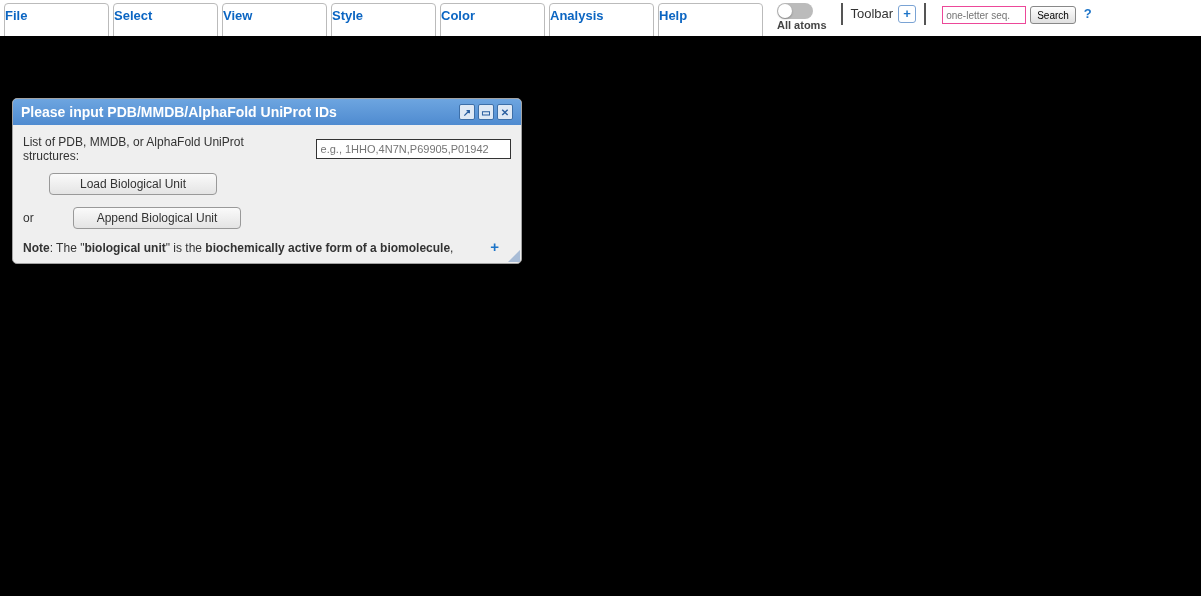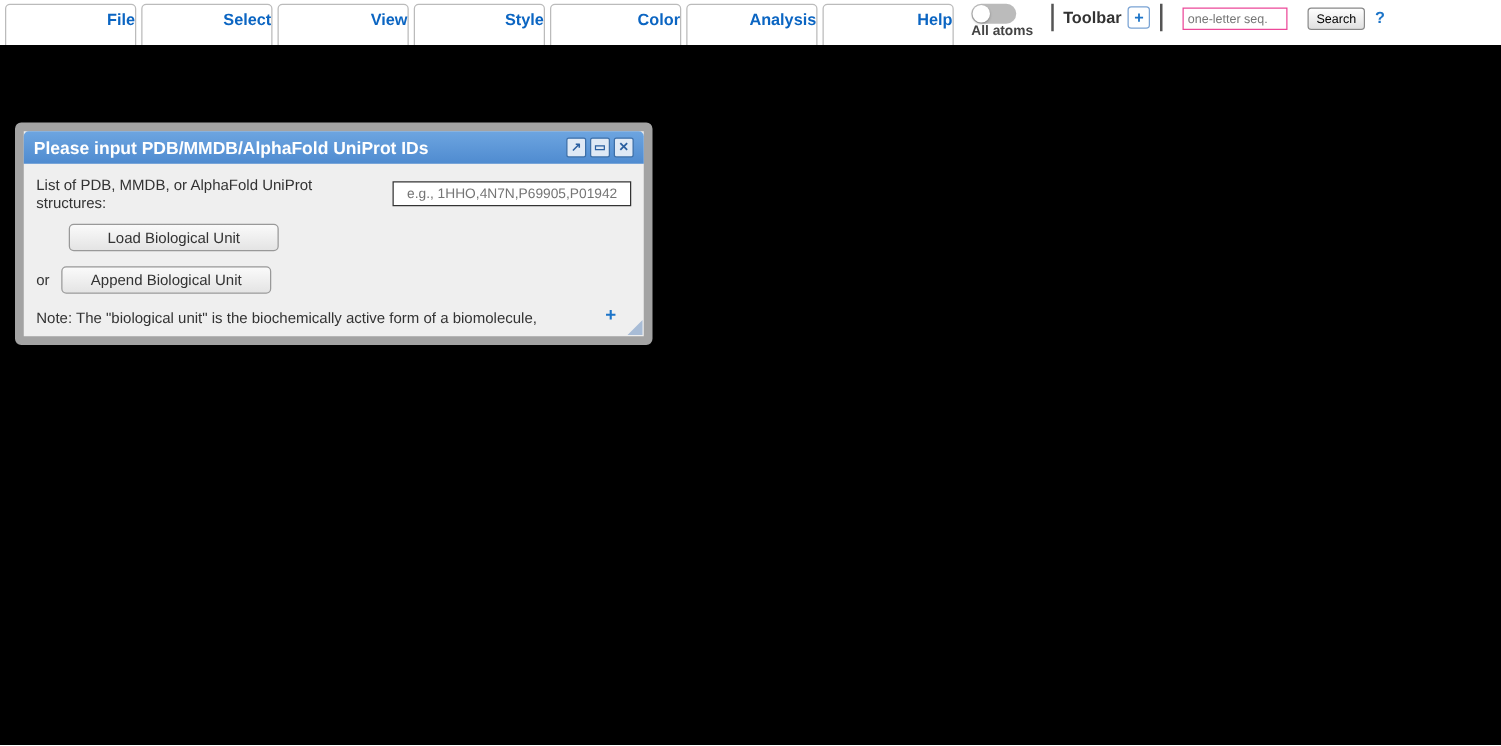--- a/index.html
+++ b/index.html
@@ -22,21 +22,21 @@
     .menu-btn {
       flex: 0 0 auto;
       width: 105px;
       height: 38px;
       background: #fff;
       border: 1px solid #bbb;
       border-radius: 4px;
       color: #0b65c2;
       font-weight: bold;
       font-size: 13px;
-      text-align: right;
+      text-align: left;
       line-height: 24px;
       cursor: pointer;
     }
     .right-tools {
       display: flex;
       align-items: flex-start;
       gap: 2px;
       margin-left: 4px;
     }
     .toggle-wrap {
@@ -64,21 +64,21 @@
     }
     .toggle-label {
       font-size: 11px;
       font-weight: bold;
       color: #444;
       white-space: nowrap;
     }
     .vbar { width: 0; height: 22px; border-left: 2px solid #555; margin: 0 6px; }
     .toolbar-label {
       font-size: 13px;
-      font-weight: bold;
+      font-weight: normal;
       color: #333;
       padding-top: 3px;
     }
     .plus-btn {
       width: 18px;
       height: 18px;
       border: 1px solid #7aa3d4;
       border-radius: 3px;
       color: #1c74c8;
       font-weight: bold;
@@ -100,21 +100,21 @@
       margin-left: 8px;
     }
     .search-btn {
       height: 18px;
       border: 1px solid #888;
       border-radius: 3px;
       background: linear-gradient(#fefefe,#e0e0e0);
       font-size: 10px;
       padding: 0 6px;
       margin-top: 3px;
-      margin-left: 14px;
+      margin-left: 2px;
       cursor: pointer;
     }
     .help-q {
       color: #1c74c8;
       font-weight: bold;
       font-size: 13px;
       margin-top: 3px;
       margin-left: 6px;
       cursor: pointer;
     }
@@ -123,21 +123,21 @@
       height: 560px;
       background: #000;
       position: relative;
     }
     .dialog {
       position: absolute;
       left: 12px;
       top: 62px;
       width: 510px;
       background: #efefef;
-      border: 7px solid #a3a3a3;
+      border: 1px solid #a3a3a3;
       border-radius: 5px;
       box-shadow: 1px 1px 4px rgba(0,0,0,.2);
       font-size: 12px;
     }
     .dialog-title {
       height: 26px;
       background: linear-gradient(#6da5e0,#4f8bd0);
       color: #fff;
       font-weight: bold;
       font-size: 14px;
@@ -169,24 +169,24 @@
     }
     .dialog-row { margin-bottom: 10px; display: flex; align-items: center; gap: 22px;}
     .dialog-body label { font-size: 12px; color: #333; }
     .id-input {
       width: 202px;
       height: 20px;
       border: 1px solid #333;
       font-size: 11px;
       padding: 0 4px;
       color: #888;
-      text-align: center;
     }
     .btn-row {
       display: flex;
+      gap: 30px;
       margin-bottom: 12px;
       padding-left: 26px;
     }
     .btn-row.with-or { padding-left: 0; align-items: center;}
     .or-text { width: 20px; font-size: 12px; color: #333;}
     .load-btn {
       height: 22px;
       border: 1px solid #999;
       border-radius: 4px;
       background: linear-gradient(#fafafa,#e4e4e4);
@@ -195,21 +195,21 @@
       cursor: pointer;
       padding: 0 14px;
     }
     .load-btn.small { width: 168px; }
     .load-btn.wide { width: 244px; }
     .note-row {
       font-size: 12px;
       color: #333;
       padding-right: 26px;
     }
-    .note-row b { font-weight: normal; }
+    .note-row b { font-weight: bold; }
     .expand-plus {
       position: absolute;
       right: 22px;
       bottom: 8px;
       color: #1c74c8;
       font-size: 15px;
       font-weight: bold;
       cursor: pointer;
     }
     .resize-grip {

